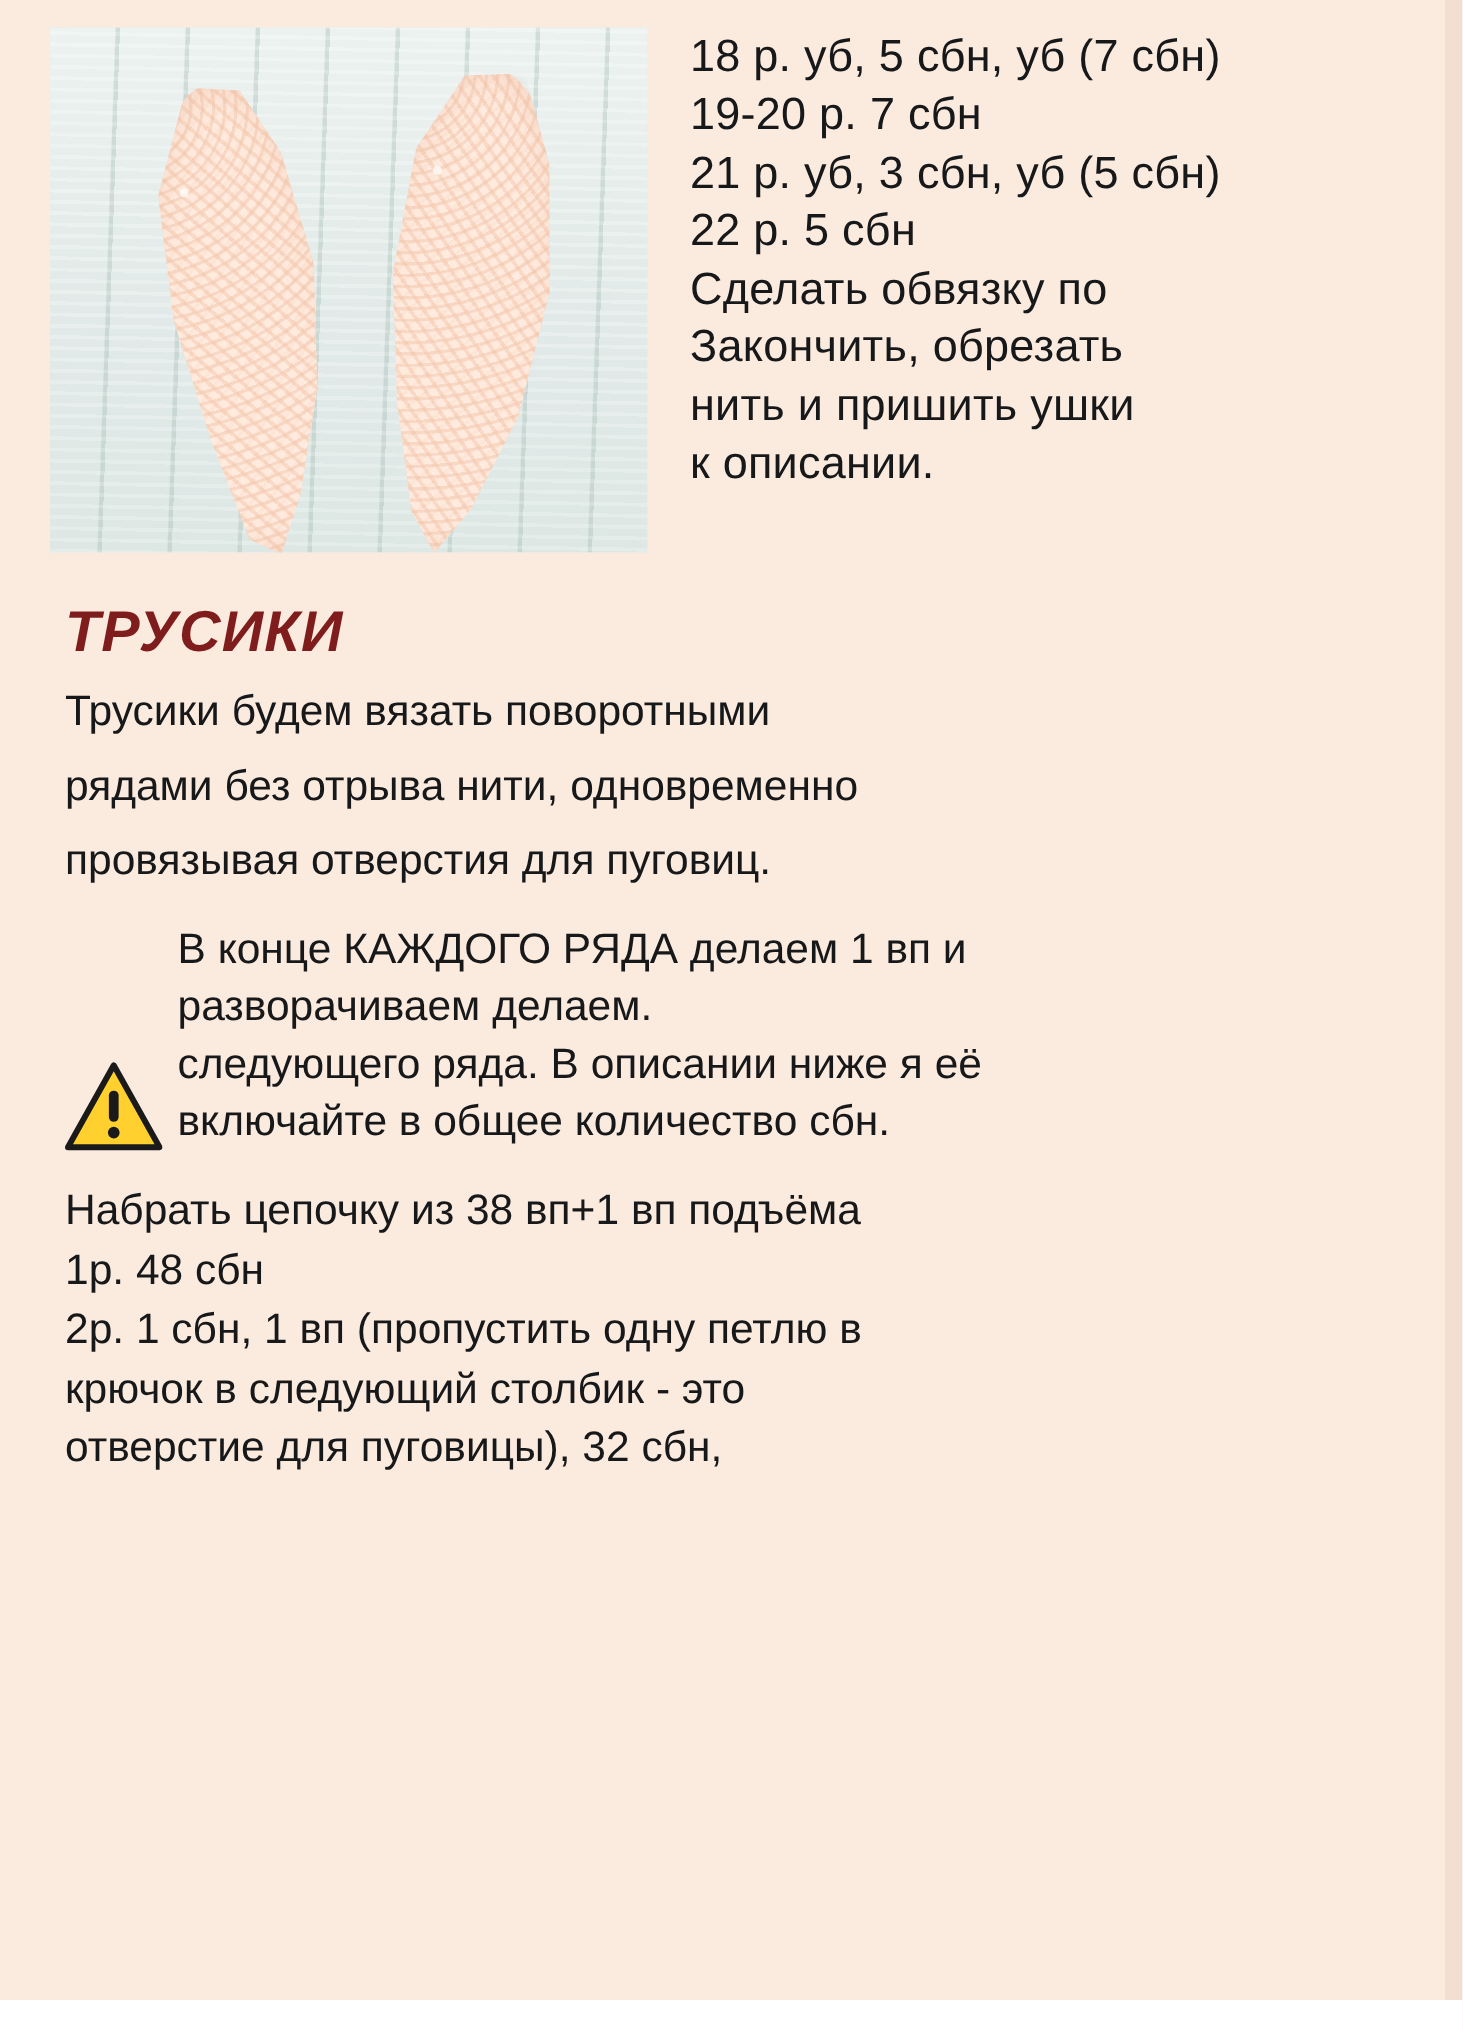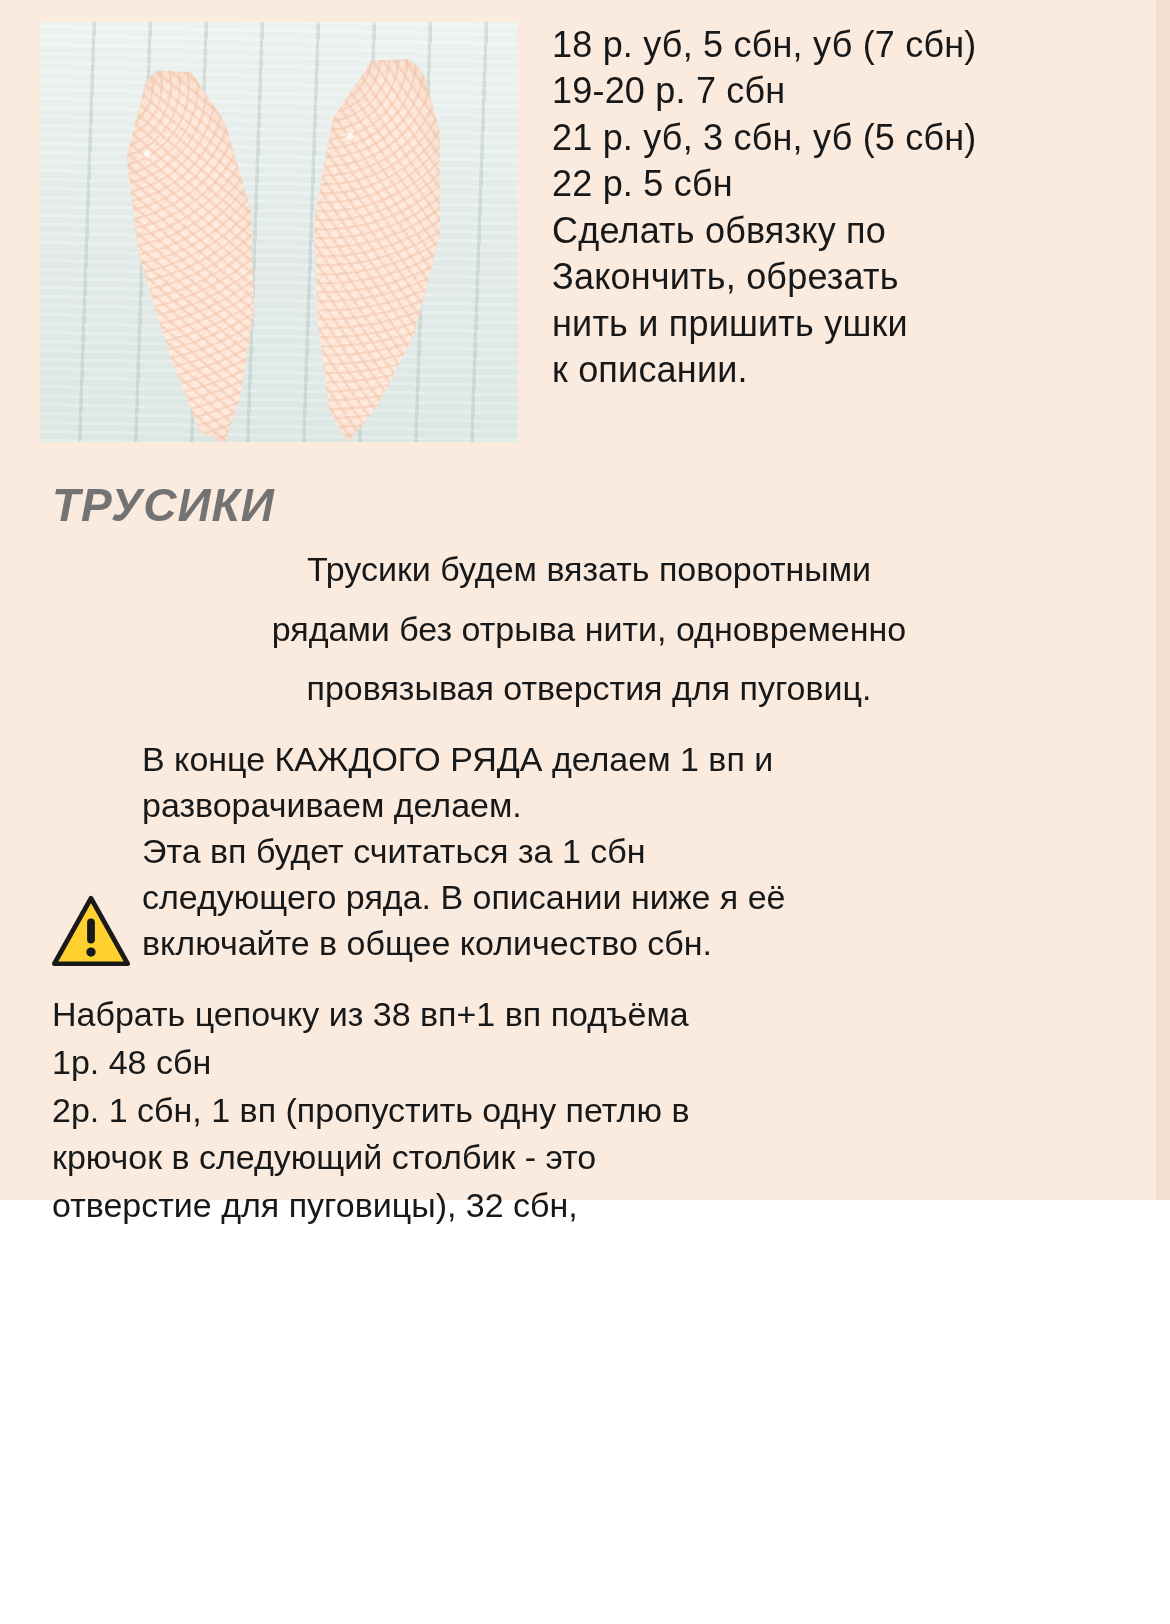--- a/index.html
+++ b/index.html
@@ -7,21 +7,21 @@
     margin: 0; padding: 0;
     background: #ffffff;
   }
   body {
     width: 1170px; height: 1624px;
     font-family: "Liberation Sans", sans-serif;
     overflow: hidden;
   }
   .page {
     position: relative;
-    width: 1170px; height: 1200px;
+    width: 1170px; height: 1600px;
     background: #fbeade;
     padding: 0;
   }
   
   .page::after {
     content: "";
     position: absolute;
     top: 0; right: 0; width: 14px; height: 100%;
     background: #f3ded2;
   }
@@ -91,32 +91,31 @@
   .top-text div { white-space: nowrap; }
 
   
   h2.section-title {
     margin: 36px 0 14px 0;
     padding-left: 52px;
     font-size: 46px;
     font-weight: 700;
     font-style: italic;
     letter-spacing: 1px;
-    color: #737373;
+    color: #7f1d1d;
     font-family: "Liberation Sans", sans-serif;
   }
   .body {
     padding: 0 44px 0 52px;
     color: #17181a;
   }
   p.para {
     margin: 16px 0 8px 0;
     font-size: 34px;
     line-height: 1.28;
-    text-align: center;
   }
   .note {
     display: flex;
     align-items: flex-end;
     margin: 26px 0 22px 0;
   }
   .warn-icon {
     flex: 0 0 78px;
     width: 78px; height: 72px;
     margin-top: 6px;
@@ -168,21 +167,20 @@
 
     <div class="note">
       <svg class="warn-icon" viewBox="0 0 100 92">
         <polygon points="50,4 97,88 3,88" fill="#ffd02e" stroke="#1a1a1a" stroke-width="6" stroke-linejoin="round"></polygon>
         <rect x="45" y="30" width="10" height="32" rx="5" fill="#1a1a1a"></rect>
         <circle cx="50" cy="73" r="6" fill="#1a1a1a"></circle>
       </svg>
       <div class="note-text">
         <p class="nowrapline">В конце КАЖДОГО РЯДА делаем 1 вп и</p>
         <p class="nowrapline">разворачиваем делаем.</p>
-        <p class="nowrapline">Эта вп будет считаться за 1 сбн</p>
         <p class="nowrapline">следующего ряда. В описании ниже я её</p>
         <p class="nowrapline">включайте в общее количество сбн.</p>
       </div>
     </div>
 
     <div class="rows">
       <p class="nowrapline">Набрать цепочку из 38 вп+1 вп подъёма</p>
       <p class="nowrapline">1р. 48 сбн</p>
       <p class="nowrapline">2р. 1 сбн, 1 вп (пропустить одну петлю в</p>
       <p class="nowrapline">крючок в следующий столбик - это</p>

